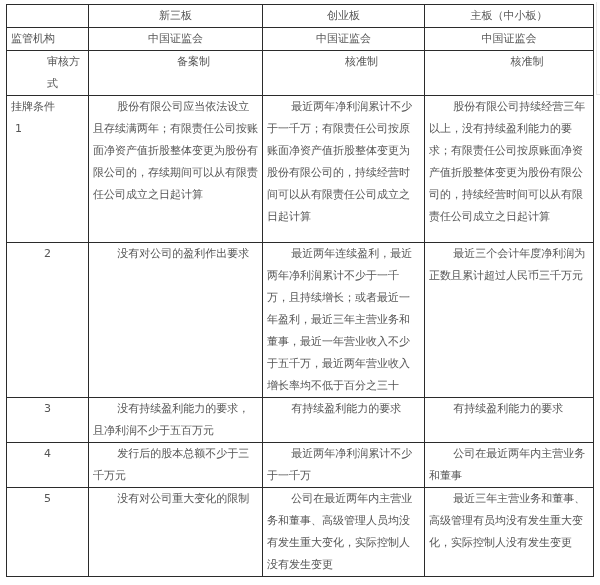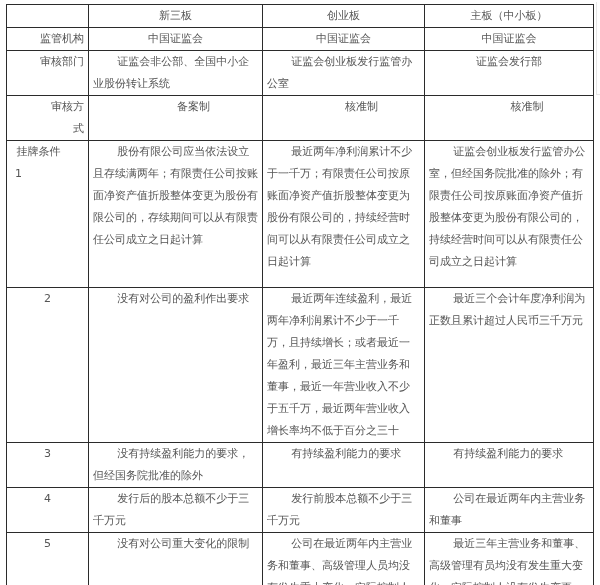--- a/index.html
+++ b/index.html
@@ -43,39 +43,39 @@
     table.cmp td {
       border: 1.5px solid #2b2b2b;
       font-size: 11px;
       line-height: 22px;
       vertical-align: top;
       padding: 0 4px;
       word-break: break-all;
       color: #555555;
     }
     td.c-label {
-      text-align: right;
+      text-align: left;
       padding-right: 22px;
       margin-left: 33px;
     }
     td.c-num {
       text-align: center;
     }
     td.c-center {
       text-align: center;
     }
     td.c-para {
       text-indent: 2.2em;
     }
     td.c-label-num {
       padding: 0 4px;
     }
     td.c-label-num .lbl {
       display: block;
-      text-align: center;
+      text-align: left;
       padding-right: 18px;
     }
     td.c-label-num .num {
       display: block;
       padding-left: 4px;
     }
     td.c-num-mid {
       text-align: center;
       vertical-align: top;
       padding-top: 20px;
@@ -111,62 +111,56 @@
       <td class="c-center">主板（中小板）</td>
     </tr>
 
     <tr class="r-reg">
       <td class="c-label">监管机构</td>
       <td class="c-center">中国证监会</td>
       <td class="c-center">中国证监会</td>
       <td class="c-center">中国证监会</td>
     </tr>
 
-    <tr class="r-dept">
-      <td class="c-label">审核部门</td>
-      <td class="c-para">证监会非公部、全国中小企业股份转让系统</td>
-      <td class="c-para">证监会创业板发行监管办公室</td>
-      <td class="c-center">证监会发行部</td>
-    </tr>
 
     <tr class="r-method">
       <td class="c-label">审核方式</td>
       <td class="c-center">备案制</td>
       <td class="c-center">核准制</td>
       <td class="c-center">核准制</td>
     </tr>
 
     <tr class="r-1">
       <td class="c-label-num">
         <span class="lbl">挂牌条件</span>
         <span class="num">1</span>
       </td>
       <td class="c-para">股份有限公司应当依法设立且存续满两年；有限责任公司按账面净资产值折股整体变更为股份有限公司的，存续期间可以从有限责任公司成立之日起计算</td>
       <td class="c-para">最近两年净利润累计不少于一千万；有限责任公司按原账面净资产值折股整体变更为股份有限公司的，持续经营时间可以从有限责任公司成立之日起计算</td>
-      <td class="c-para">证监会创业板发行监管办公室，但经国务院批准的除外；有限责任公司按原账面净资产值折股整体变更为股份有限公司的，持续经营时间可以从有限责任公司成立之日起计算</td>
+      <td class="c-para">股份有限公司持续经营三年以上，没有持续盈利能力的要求；有限责任公司按原账面净资产值折股整体变更为股份有限公司的，持续经营时间可以从有限责任公司成立之日起计算</td>
     </tr>
 
     <tr class="r-2">
       <td class="c-num-mid">2</td>
       <td class="c-para">没有对公司的盈利作出要求</td>
       <td class="c-para">最近两年连续盈利，最近两年净利润累计不少于一千万，且持续增长；或者最近一年盈利，最近三年主营业务和董事，最近一年营业收入不少于五千万，最近两年营业收入增长率均不低于百分之三十</td>
       <td class="c-para">最近三个会计年度净利润为正数且累计超过人民币三千万元</td>
     </tr>
 
     <tr class="r-3">
       <td class="c-num">3</td>
-      <td class="c-para">没有持续盈利能力的要求，但经国务院批准的除外</td>
+      <td class="c-para">没有持续盈利能力的要求，且净利润不少于五百万元</td>
       <td class="c-para">有持续盈利能力的要求</td>
       <td class="c-para">有持续盈利能力的要求</td>
     </tr>
 
     <tr class="r-4">
       <td class="c-num">4</td>
       <td class="c-para">发行后的股本总额不少于三千万元</td>
-      <td class="c-para">发行前股本总额不少于三千万元</td>
+      <td class="c-para">最近两年净利润累计不少于一千万</td>
       <td class="c-para">公司在最近两年内主营业务和董事</td>
     </tr>
 
     <tr class="r-5">
       <td class="c-num">5</td>
       <td class="c-para">没有对公司重大变化的限制</td>
       <td class="c-para">公司在最近两年内主营业务和董事、高级管理人员均没有发生重大变化，实际控制人没有发生变更</td>
       <td class="c-para">最近三年主营业务和董事、高级管理有员均没有发生重大变化，实际控制人没有发生变更</td>
     </tr>
   </tbody>

